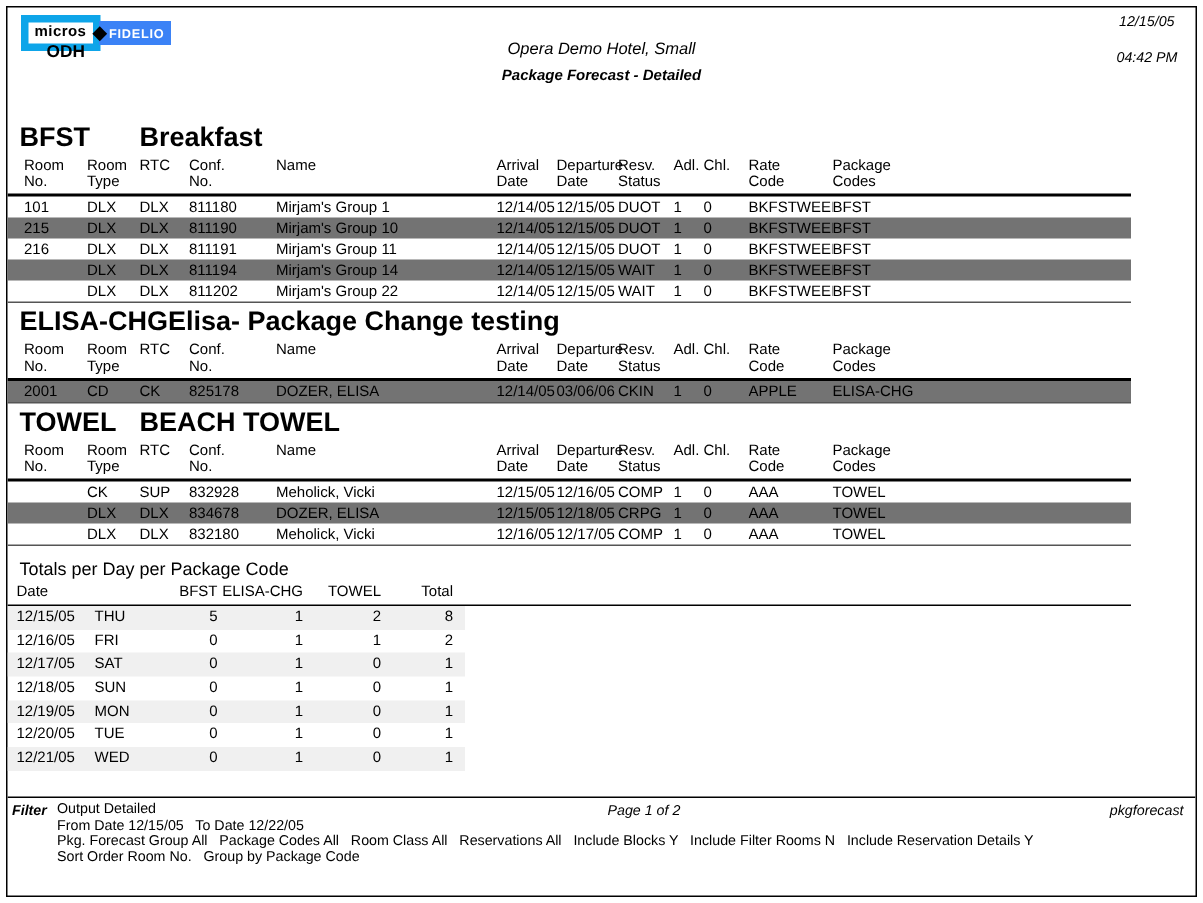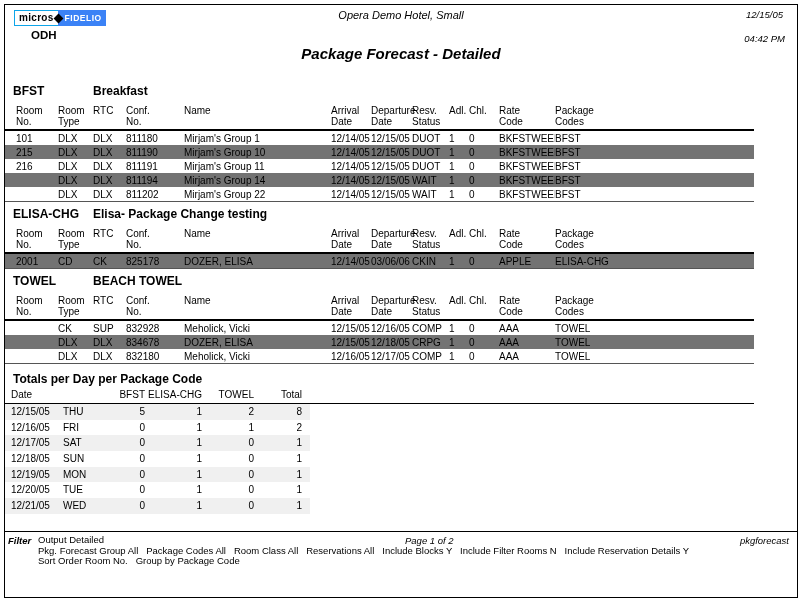--- a/index.html
+++ b/index.html
@@ -2,44 +2,44 @@
 <html><head>
 <meta charset="utf-8">
 <style>
   * { margin:0; padding:0; box-sizing:border-box; }
   html,body { width:802px; height:602px; background:#fff; font-family:"Liberation Sans", sans-serif; color:#000; }
   .page { position:absolute; left:4px; top:4px; width:794px; height:594px; border:1px solid #000; background:#fff; overflow:hidden; }
 
   
   .rpt-header { position:relative; height:79px; }
   .logo { position:absolute; left:9px; top:5px; display:flex; align-items:center; }
-  .logo-micros { border:1px solid #0ea5e9; background:#fff; font-weight:bold; font-size:10px; padding:1px 4px 2px 4px; letter-spacing:0.3px; }
+  .logo-micros { border:5px solid #0ea5e9; background:#fff; font-weight:bold; font-size:10px; padding:1px 4px 2px 4px; letter-spacing:0.3px; }
   .logo-diamond { width:7px; height:7px; background:#000; transform:rotate(45deg); margin:0 -4px 0 -4px; z-index:2; }
   .logo-fidelio { background:#3b82f6; color:#fff; font-weight:bold; font-size:8.5px; padding:3px 4px 3px 7px; letter-spacing:0.5px; }
   .prop-code { position:absolute; left:26px; top:24px; font-weight:bold; font-size:11.5px; }
-  .hotel-name { position:absolute; left:0; right:0; top:4px; text-align:center; font-style:italic; font-size:11px; }
-  .report-title { position:absolute; left:0; right:0; top:40px; text-align:center; font-style:italic; font-weight:bold; font-size:15px; }
+  .hotel-name { position:absolute; left:0; right:0; top:22px; text-align:center; font-style:italic; font-size:11px; }
+  .report-title { position:absolute; left:0; right:0; top:40px; text-align:center; font-style:italic; font-weight:bold; font-size:10px; }
   .hdr-date { position:absolute; right:14px; top:4px; font-style:italic; font-size:9.5px; }
   .hdr-time { position:absolute; right:12px; top:28px; font-style:italic; font-size:9.5px; }
 
   
   .section { margin-top:0; }
   .section + .section { margin-top:5px; }
-  .section-title { font-size:12px; font-weight:bold; margin-left:8px; line-height:14px; }
+  .section-title { font-size:18px; font-weight:bold; margin-left:8px; line-height:14px; }
   .section-code { display:inline-block; min-width:80px; }
   .dheader, .drow { display:grid; grid-template-columns:42px 35px 33px 58px 147px 40px 41px 37px 20px 30px 56px 1fr; padding-left:11px; width:749px; }
   .dheader { padding-top:7px; font-size:10px; line-height:11px; border-bottom:2px solid #000; padding-bottom:2px; }
   .drow { font-size:10px; height:14px; line-height:15.5px; }
   .drow.stripe { background:#737373; }
   .dcell { overflow:hidden; white-space:nowrap; }
   .section-bottom { width:749px; border-bottom:1px solid #555; }
 
   
   .totals { margin-top:8px; }
-  .totals-title { font-size:12px; font-weight:bold; margin-left:8px; line-height:14px; margin-bottom:3px; }
+  .totals-title { font-size:12px; font-weight:normal; margin-left:8px; line-height:14px; margin-bottom:3px; }
   .totals-header-wrap { width:749px; border-bottom:1px solid #000; padding-bottom:2px; }
   .theader, .trow { display:grid; grid-template-columns:52px 52px 30px 57px 52px 48px; padding-left:6px; width:305px; }
   .theader { font-size:10px; line-height:12px; }
   .trow { font-size:10px; height:15.7px; line-height:15.7px; }
   .trow.stripe { background:#f0f0f0; }
   .num { text-align:right; }
 
   
   .rpt-footer { position:absolute; left:0; right:0; top:526px; border-top:1px solid #000; font-size:9.5px; }
   .filter-label { position:absolute; left:3px; top:3px; font-style:italic;font-weight:bold; }
@@ -440,20 +440,21 @@
           <div class="num">0</div>
           <div class="num">1</div>
         </div>
       </div>
   </div>
 
   <div class="rpt-footer">
     <span class="filter-label">Filter</span>
     <div class="filter-lines">
       <div>Output Detailed</div>
+      <div>From Date 12/15/05   To Date 12/22/05</div>
       <div>Pkg. Forecast Group All   Package Codes All   Room Class All   Reservations All   Include Blocks Y   Include Filter Rooms N   Include Reservation Details Y</div>
       <div>Sort Order Room No.   Group by Package Code</div>
     </div>
     <span class="page-info">Page 1 of 2</span>
     <span class="report-code">pkgforecast</span>
   </div>
 
 </div>
 
 </body></html>

